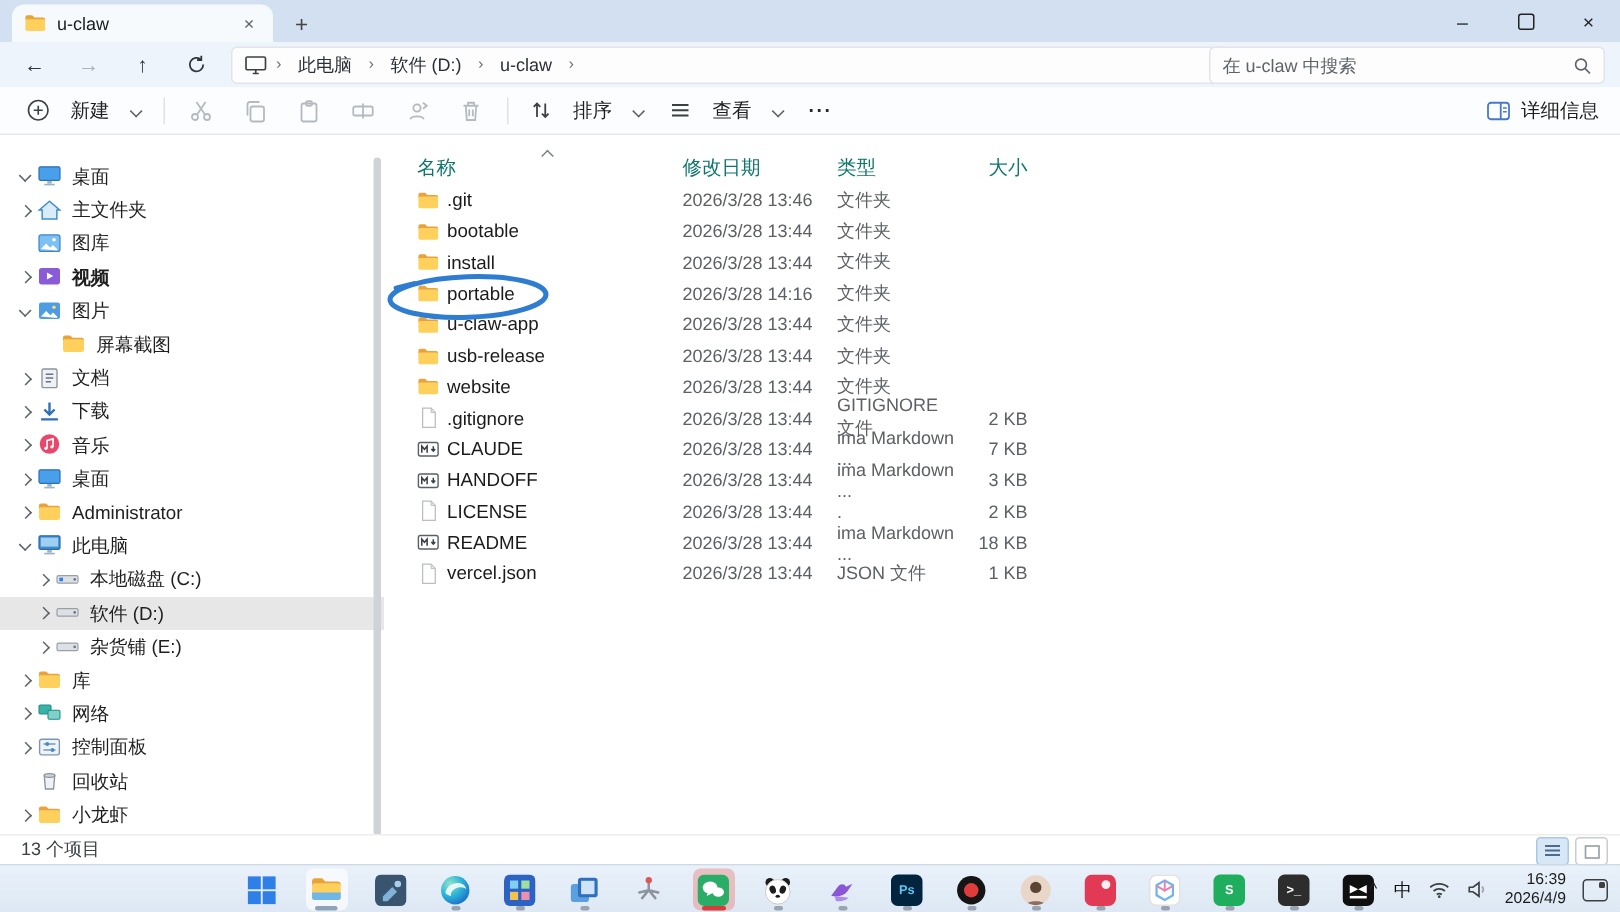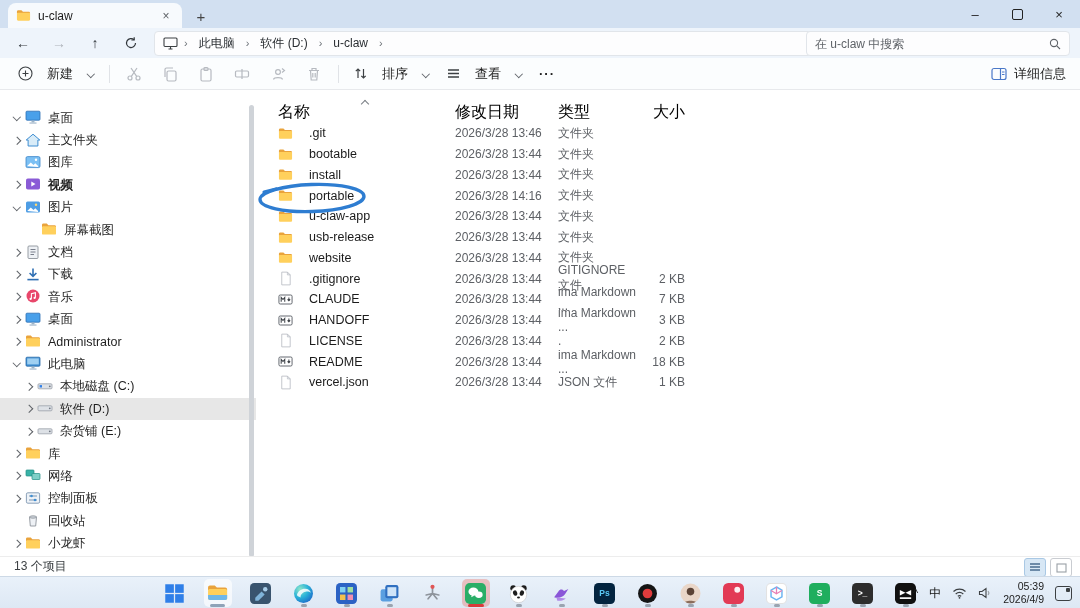--- a/index.html
+++ b/index.html
@@ -45,29 +45,29 @@
   .srow{display:flex;align-items:center;height:22.4px;font-size:12.5px;color:#1f1f1f;position:relative}
   .srow.sel{background:#e7e7e7}
   .chev{width:10px;height:10px;flex:none;position:relative;margin-right:3px}
   .chev::before{content:"";position:absolute;left:2px;top:2px;width:4.5px;height:4.5px;border-right:1.2px solid #5f6368;border-bottom:1.2px solid #5f6368;transform:rotate(-45deg)}
   .chev.open::before{transform:rotate(45deg);top:1px}
   .chev.none::before{display:none}
   .sico{width:16px;height:16px;flex:none;margin-right:7px}
   .sscroll{position:absolute;left:249px;top:4px;width:5px;height:452px;background:#cfd3d8;border-radius:3px}
   
   .flist{position:absolute;left:268px;top:0;right:0;height:467px}
-  .fhead{display:flex;align-items:center;height:22px;font-size:16px;color:#000000;position:relative}
+  .fhead{display:flex;align-items:center;height:22px;font-size:13px;color:#0f766e;position:relative}
   .sortcaret{position:absolute;left:92px;top:-2px;width:10px;height:8px}
   .sortcaret::before{content:"";position:absolute;left:2px;top:2px;width:5px;height:5px;border-left:1.2px solid #7a7f85;border-top:1.2px solid #7a7f85;transform:rotate(45deg)}
   .c-name{width:187px;padding-left:10px;box-sizing:border-box}
   .c-date{width:103px}
   .c-type{width:82px}
   .c-size{width:45px;text-align:right}
   .frow{display:flex;align-items:center;height:20.75px;font-size:12.5px}
-  .frow .c-name{display:flex;align-items:center;gap:16px;color:#1b1b1b}
+  .frow .c-name{display:flex;align-items:center;gap:5px;color:#1b1b1b}
   .frow .fico{width:15px;flex:none}
   .frow .c-date,.frow .c-type,.frow .c-size{color:#5d6065;font-size:12px}
   .annot{position:absolute;left:-14px;top:79px;width:116px;height:36px;pointer-events:none;z-index:6}
   
   .statusbar{position:absolute;left:0;top:556px;width:1080px;height:20px;border-top:1px solid #ededed;background:#fff;display:flex;align-items:center;font-size:12px;color:#3c4043;padding-left:14px;box-sizing:border-box}
   .viewtoggles{position:absolute;right:8px;top:1px;display:flex;gap:4px}
   .vt{width:20px;height:17px;border-radius:3px;display:flex;align-items:center;justify-content:center}
   .vt.on{background:#d7e7f5;border:1px solid #a9c8e4}
   .vt.off{border:1px solid #c9ccd1}
   
@@ -841,20 +841,20 @@
             <circle cx="7.5" cy="10.8" r=".9" fill="#3c4043"></circle>
           </svg>
       </span>
       <span>
         <svg width="14" height="12" viewBox="0 0 14 12">
             <path d="M1.5 4.5h2.5L8 1.5v9L4 7.5H1.5z" fill="none" stroke="#3c4043" stroke-width="1.1"></path>
             <path d="M10 4a3 3 0 0 1 0 4" fill="none" stroke="#9aa0a6" stroke-width="1.1"></path>
           </svg>
       </span>
       <div class="clock">
-        <div>05:39</div>
+        <div>16:39</div>
         <div>2026/4/9</div>
       </div>
       <span class="notif"></span>
     </div>
   </div>
 
 </div>
 
 </body></html>

